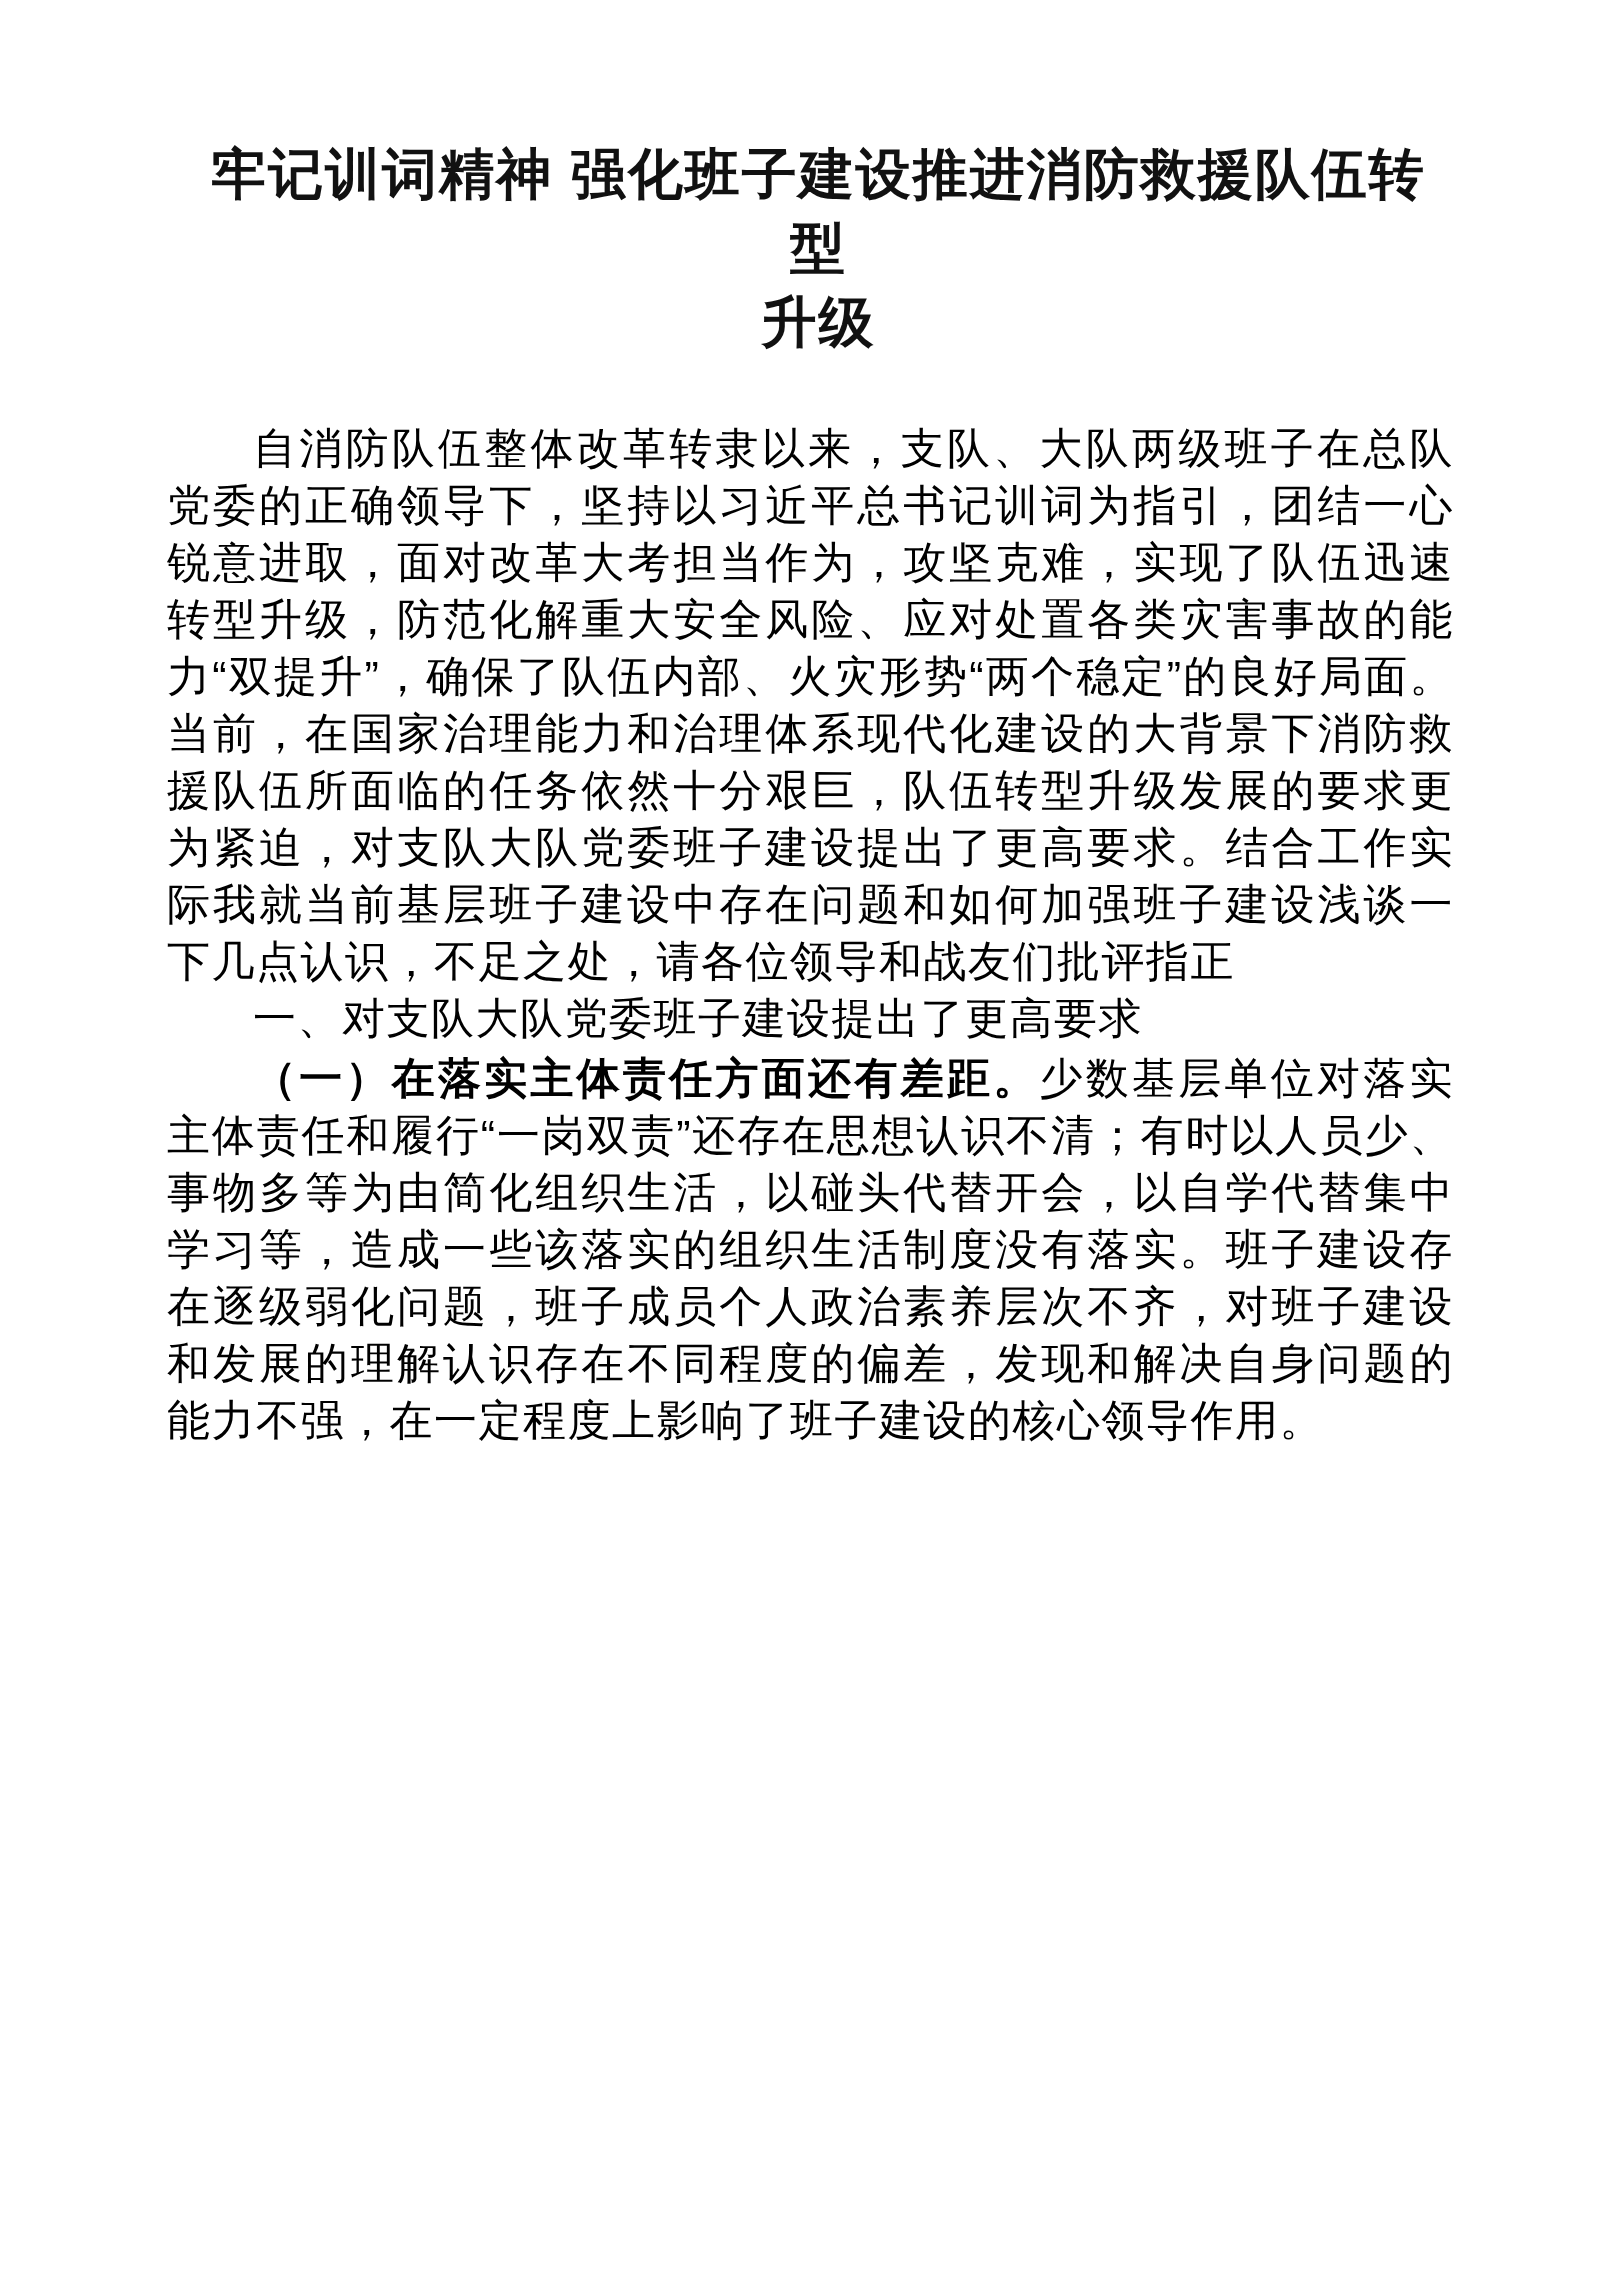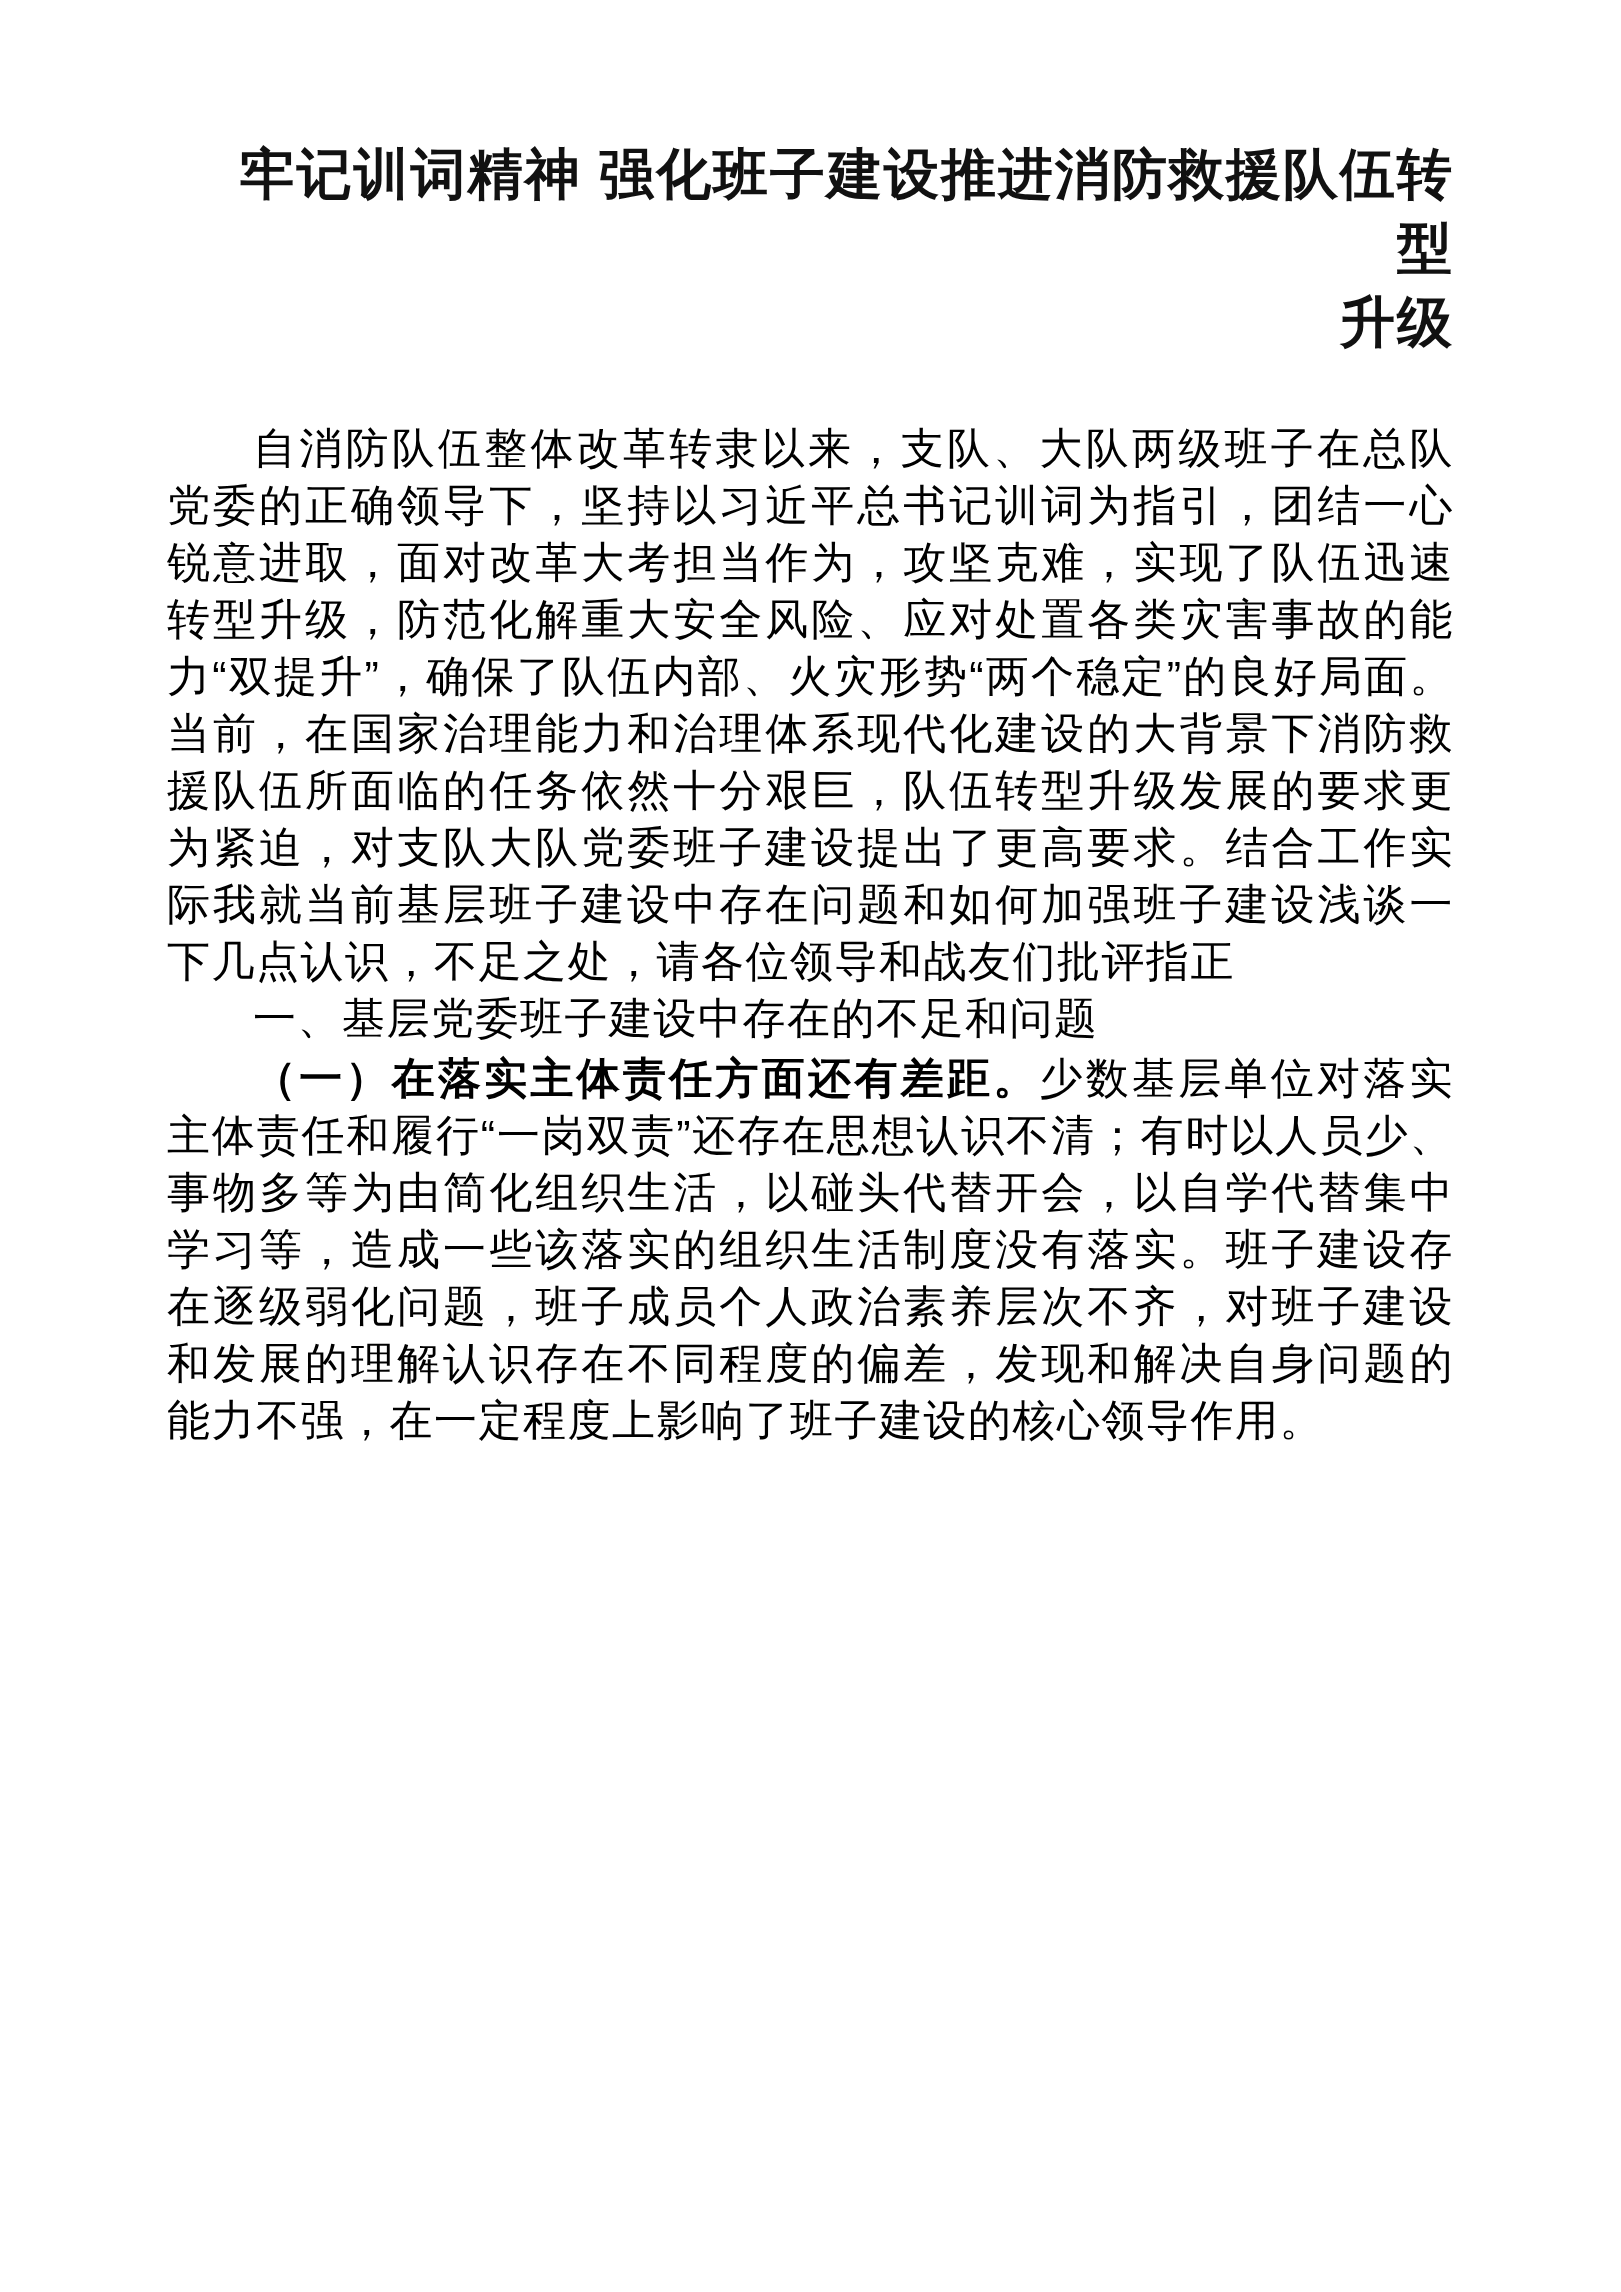--- a/index.html
+++ b/index.html
@@ -21,21 +21,21 @@
     padding: 137px 167px 0 167px;
     background: #ffffff;
     overflow: hidden;
   }
   .doc-title {
     margin: 0 0 61px 16px;
     font-size: 55px;
     font-weight: 700;
     line-height: 74px;
     letter-spacing: 2px;
-    text-align: right;
+    text-align: center;
     color: #111111;
   }
   .title-line {
     display: block;
   }
   .para {
     margin: 0;
     font-size: 43px;
     line-height: 57px;
     letter-spacing: 1.5px;
@@ -61,21 +61,21 @@
 
 <div class="page">
 
   <h1 class="doc-title">
     <span class="title-line">牢记训词精神 强化班子建设推进消防救援队伍转型</span>
     <span class="title-line">升级</span>
   </h1>
 
   <p class="para">自消防队伍整体改革转隶以来，支队、大队两级班子在总队党委的正确领导下，坚持以习近平总书记训词为指引，团结一心锐意进取，面对改革大考担当作为，攻坚克难，实现了队伍迅速转型升级，防范化解重大安全风险、应对处置各类灾害事故的能力“双提升”，确保了队伍内部、火灾形势“两个稳定”的良好局面。当前，在国家治理能力和治理体系现代化建设的大背景下消防救援队伍所面临的任务依然十分艰巨，队伍转型升级发展的要求更为紧迫，对支队大队党委班子建设提出了更高要求。结合工作实际我就当前基层班子建设中存在问题和如何加强班子建设浅谈一下几点认识，不足之处，请各位领导和战友们批评指正</p>
 
-  <p class="para section-heading">一、基层党委班子建设中存在的不足和问题</p>
+  <p class="para section-heading">一、对支队大队党委班子建设提出了更高要求</p>
 
   <p class="para item">
     <span class="lead">（一）在落实主体责任方面还有差距。</span><span>少数基层单位对落实主体责任和履行“一岗双责”还存在思想认识不清；有时以人员少、事物多等为由简化组织生活，以碰头代替开会，以自学代替集中学习等，造成一些该落实的组织生活制度没有落实。班子建设存在逐级弱化问题，班子成员个人政治素养层次不齐，对班子建设和发展的理解认识存在不同程度的偏差，发现和解决自身问题的能力不强，在一定程度上影响了班子建设的核心领导作用。</span>
   </p>
 
 
 </div>
 
 
 </body></html>

